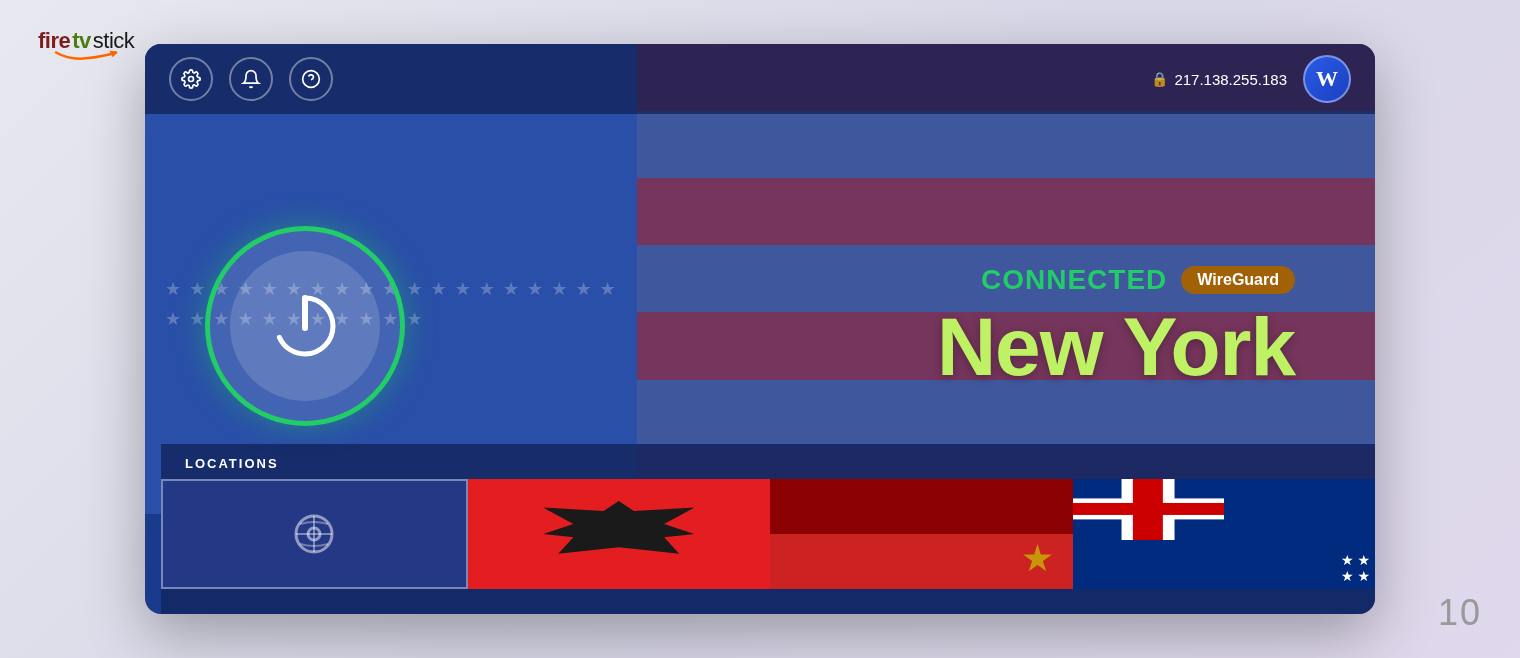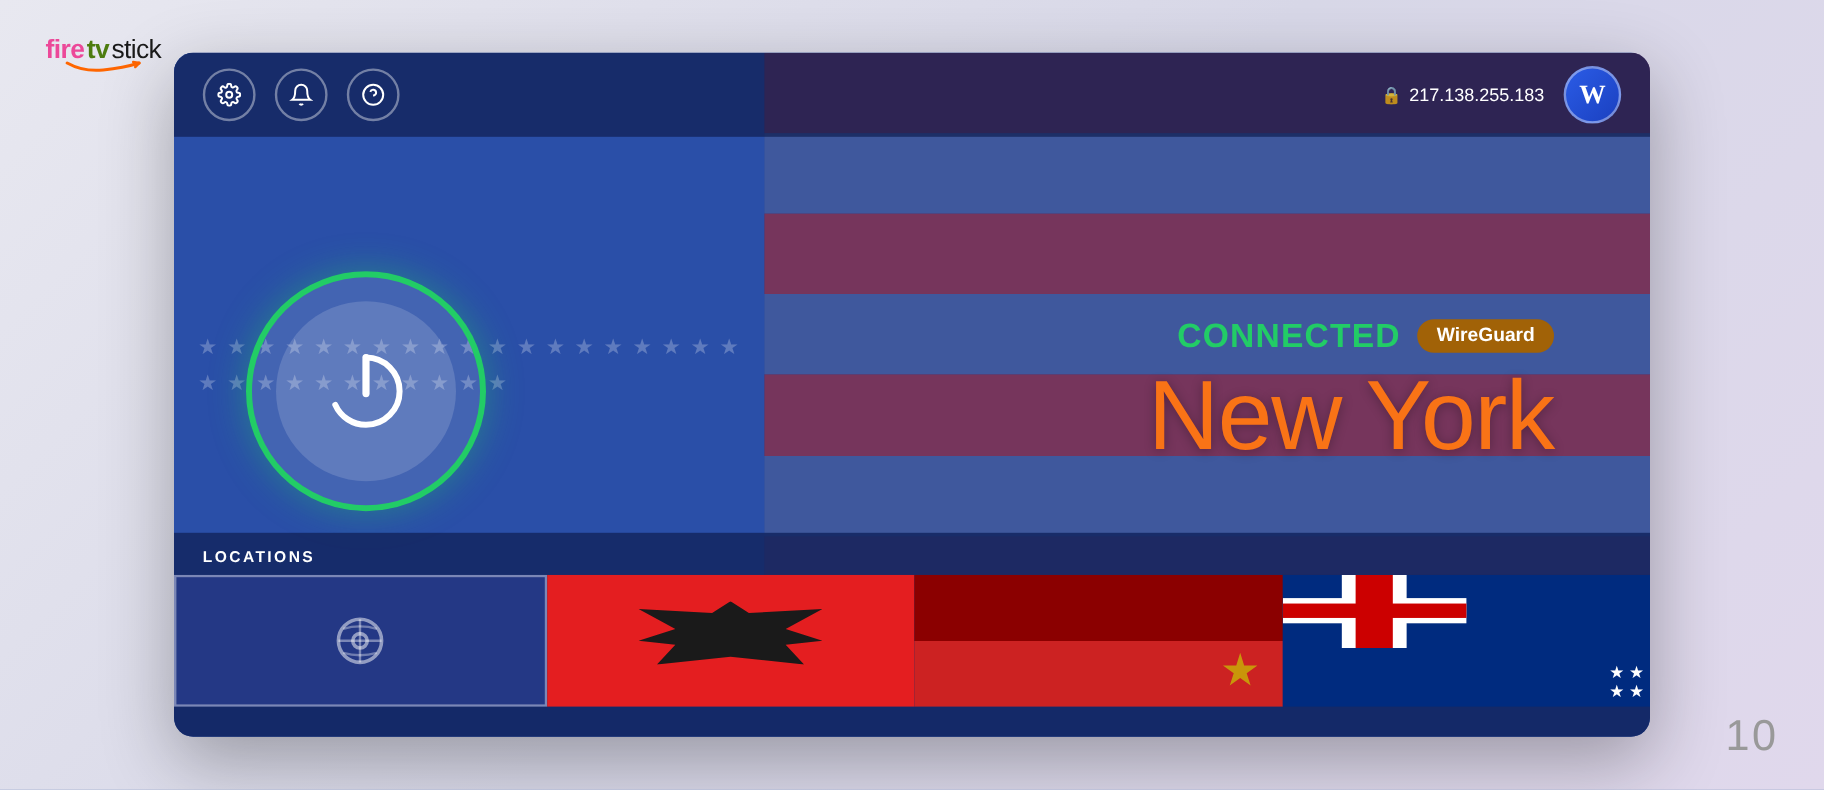--- a/index.html
+++ b/index.html
@@ -20,21 +20,21 @@
       position: absolute;
       top: 28px;
       left: 38px;
       display: flex;
       align-items: center;
       gap: 2px;
     }
     .firetv-logo .fire-text {
       font-size: 22px;
       font-weight: 700;
-      color: #ec4899;
+      color: #7f1d1d;
       letter-spacing: -0.5px;
     }
     .firetv-logo .tv-text {
       font-size: 22px;
       font-weight: 700;
       color: #4d7c0f;
       letter-spacing: -0.5px;
     }
     .firetv-logo .stick-text {
       font-size: 22px;
@@ -233,38 +233,38 @@
     .wireguard-badge {
       background: #a16207;
       color: white;
       font-size: 16px;
       font-weight: 700;
       padding: 5px 16px;
       border-radius: 20px;
     }
     .location-name {
       font-size: 82px;
-      font-weight: 400;
-      color: #f97316;
+      font-weight: 700;
+      color: #bef264;
       line-height: 1;
       letter-spacing: -1px;
       text-shadow: 0 2px 10px rgba(0,0,0,0.3);
     }
     .location-subtitle {
       font-size: 48px;
       font-weight: 400;
       color: rgba(255,255,255,0.85);
       line-height: 1.1;
     }
 
     
     .locations-bar {
       position: absolute;
       bottom: 0;
-      left: 0;
+      left: 16px;
       right: 0;
       height: 170px;
       background: rgba(20, 40, 100, 0.9);
     }
     .locations-header {
       padding: 12px 24px 8px;
       font-size: 13px;
       font-weight: 700;
       color: white;
       letter-spacing: 2px;

